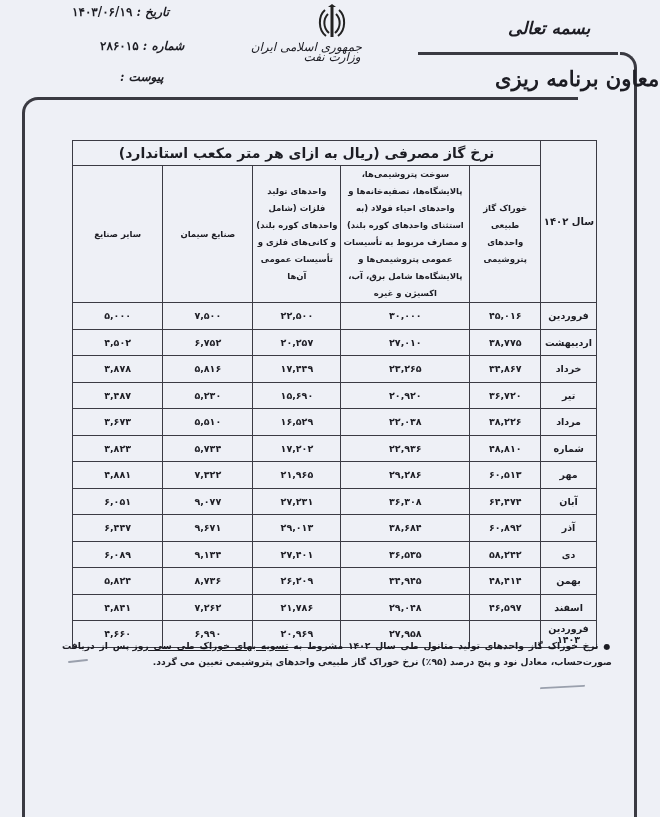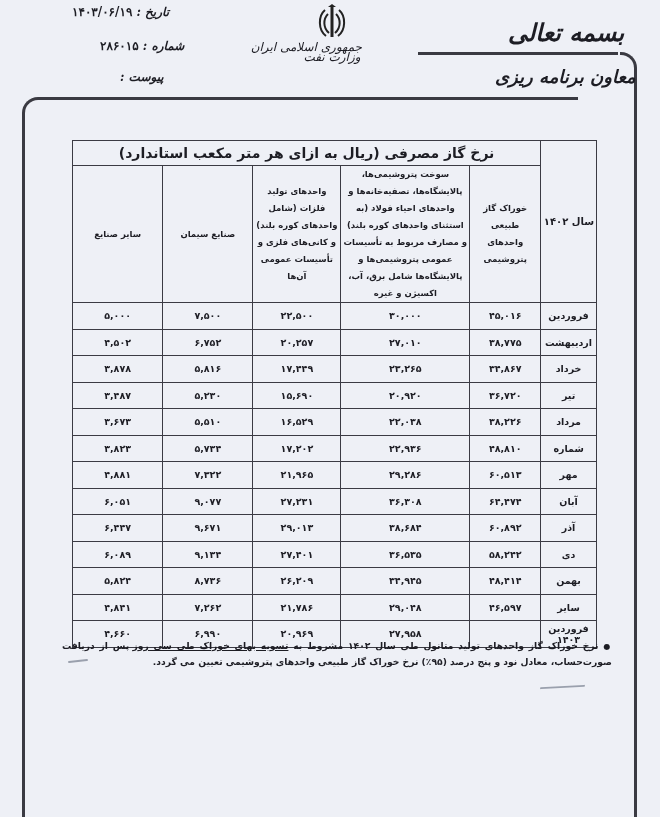--- a/index.html
+++ b/index.html
@@ -6,22 +6,22 @@
     body {
       width:660px; height:817px; position:relative; overflow:hidden;
       background:#eef0f6;
       font-family:"DejaVu Sans", sans-serif;
       color:#1d1d24;
     }
     .abs { position:absolute; }
     
     .meta-line { position:absolute; direction:rtl; font-weight:bold; font-size:12px; white-space:nowrap; font-family:"DejaVu Serif", serif; }
     .meta-line .lbl { font-style:italic; }
-    .bismillah { position:absolute; left:508px; top:18px; font-size:24px; font-style:italic; font-family:"DejaVu Serif", serif; font-weight:bold; direction:rtl; }
-    .deputy { position:absolute; left:495px; top:66px; font-size:18px; font-style:italic; font-family:"DejaVu Serif", serif; font-weight:bold; direction:rtl; }
+    .bismillah { position:absolute; left:508px; top:18px; font-size:17px; font-style:italic; font-family:"DejaVu Serif", serif; font-weight:bold; direction:rtl; }
+    .deputy { position:absolute; left:495px; top:66px; font-size:21px; font-family:"DejaVu Serif", serif; font-weight:bold; direction:rtl; }
     .rule-top { position:absolute; left:418px; top:52px; width:200px; height:3px; background:#3a3a42; }
     .frame-right { position:absolute; left:620px; top:52px; width:17px; height:790px; border-top:3px solid #3a3a42; border-right:3px solid #3a3a42; border-top-right-radius:16px; box-sizing:border-box; }
     .frame-left { position:absolute; left:22px; top:97px; width:440px; height:760px; border-top:3px solid #3a3a42; border-left:3px solid #3a3a42; border-top-left-radius:16px; box-sizing:border-box; }
     .emblem { position:absolute; left:312px; top:4px; width:40px; text-align:center; }
     .emblem svg { display:block; margin:0 auto; }
     .emblem .t1, .emblem .t2 { font-size:12px; font-style:italic; font-family:"DejaVu Serif", serif; direction:rtl; white-space:nowrap; line-height:10px; display:block; text-align:center; margin-left:-10px; width:60px; }
 
     
     table.rates {
       position:absolute; left:72px; top:140px; width:525px;
@@ -189,21 +189,21 @@
       </tr>
       <tr>
         <td class="month">بهمن</td>
         <td>۴۸,۴۱۴</td>
         <td>۳۴,۹۴۵</td>
         <td>۲۶,۲۰۹</td>
         <td>۸,۷۳۶</td>
         <td>۵,۸۲۴</td>
       </tr>
       <tr>
-        <td class="month">سایر</td>
+        <td class="month">اسفند</td>
         <td>۴۶,۵۹۷</td>
         <td>۲۹,۰۴۸</td>
         <td>۲۱,۷۸۶</td>
         <td>۷,۲۶۲</td>
         <td>۴,۸۴۱</td>
       </tr>
       <tr>
         <td class="month">فروردین ۱۴۰۳</td>
         <td></td>
         <td>۲۷,۹۵۸</td>

